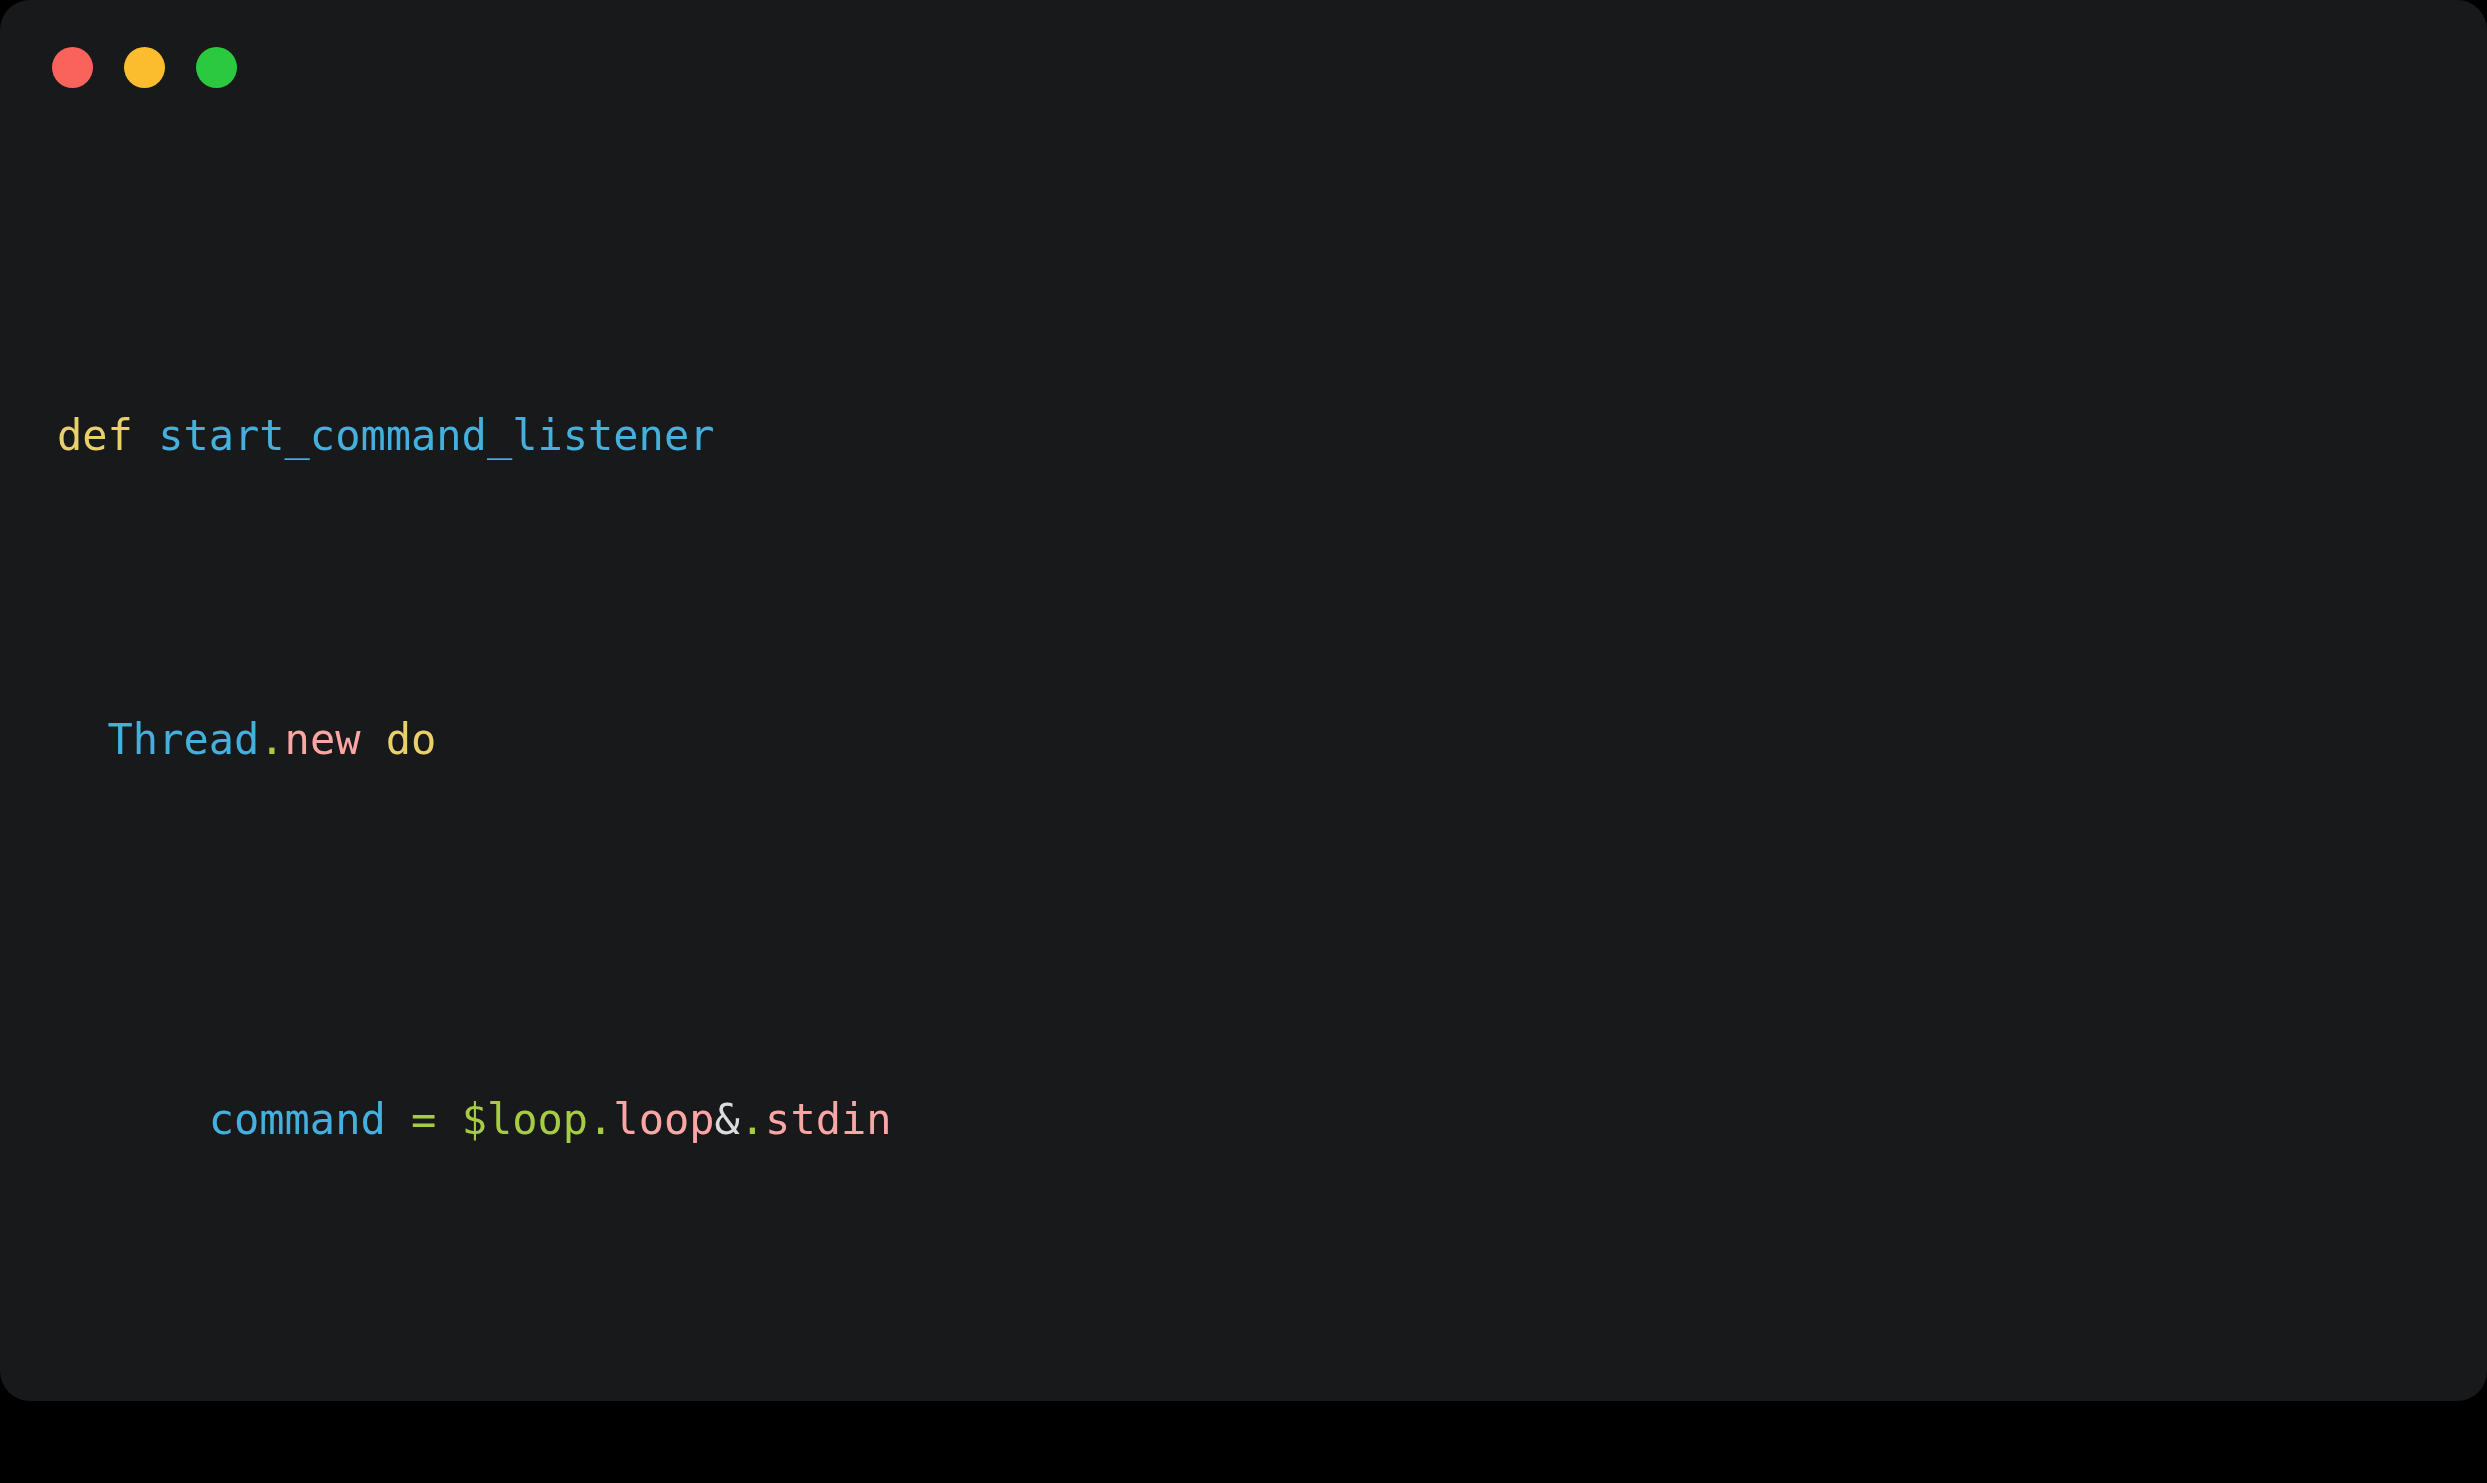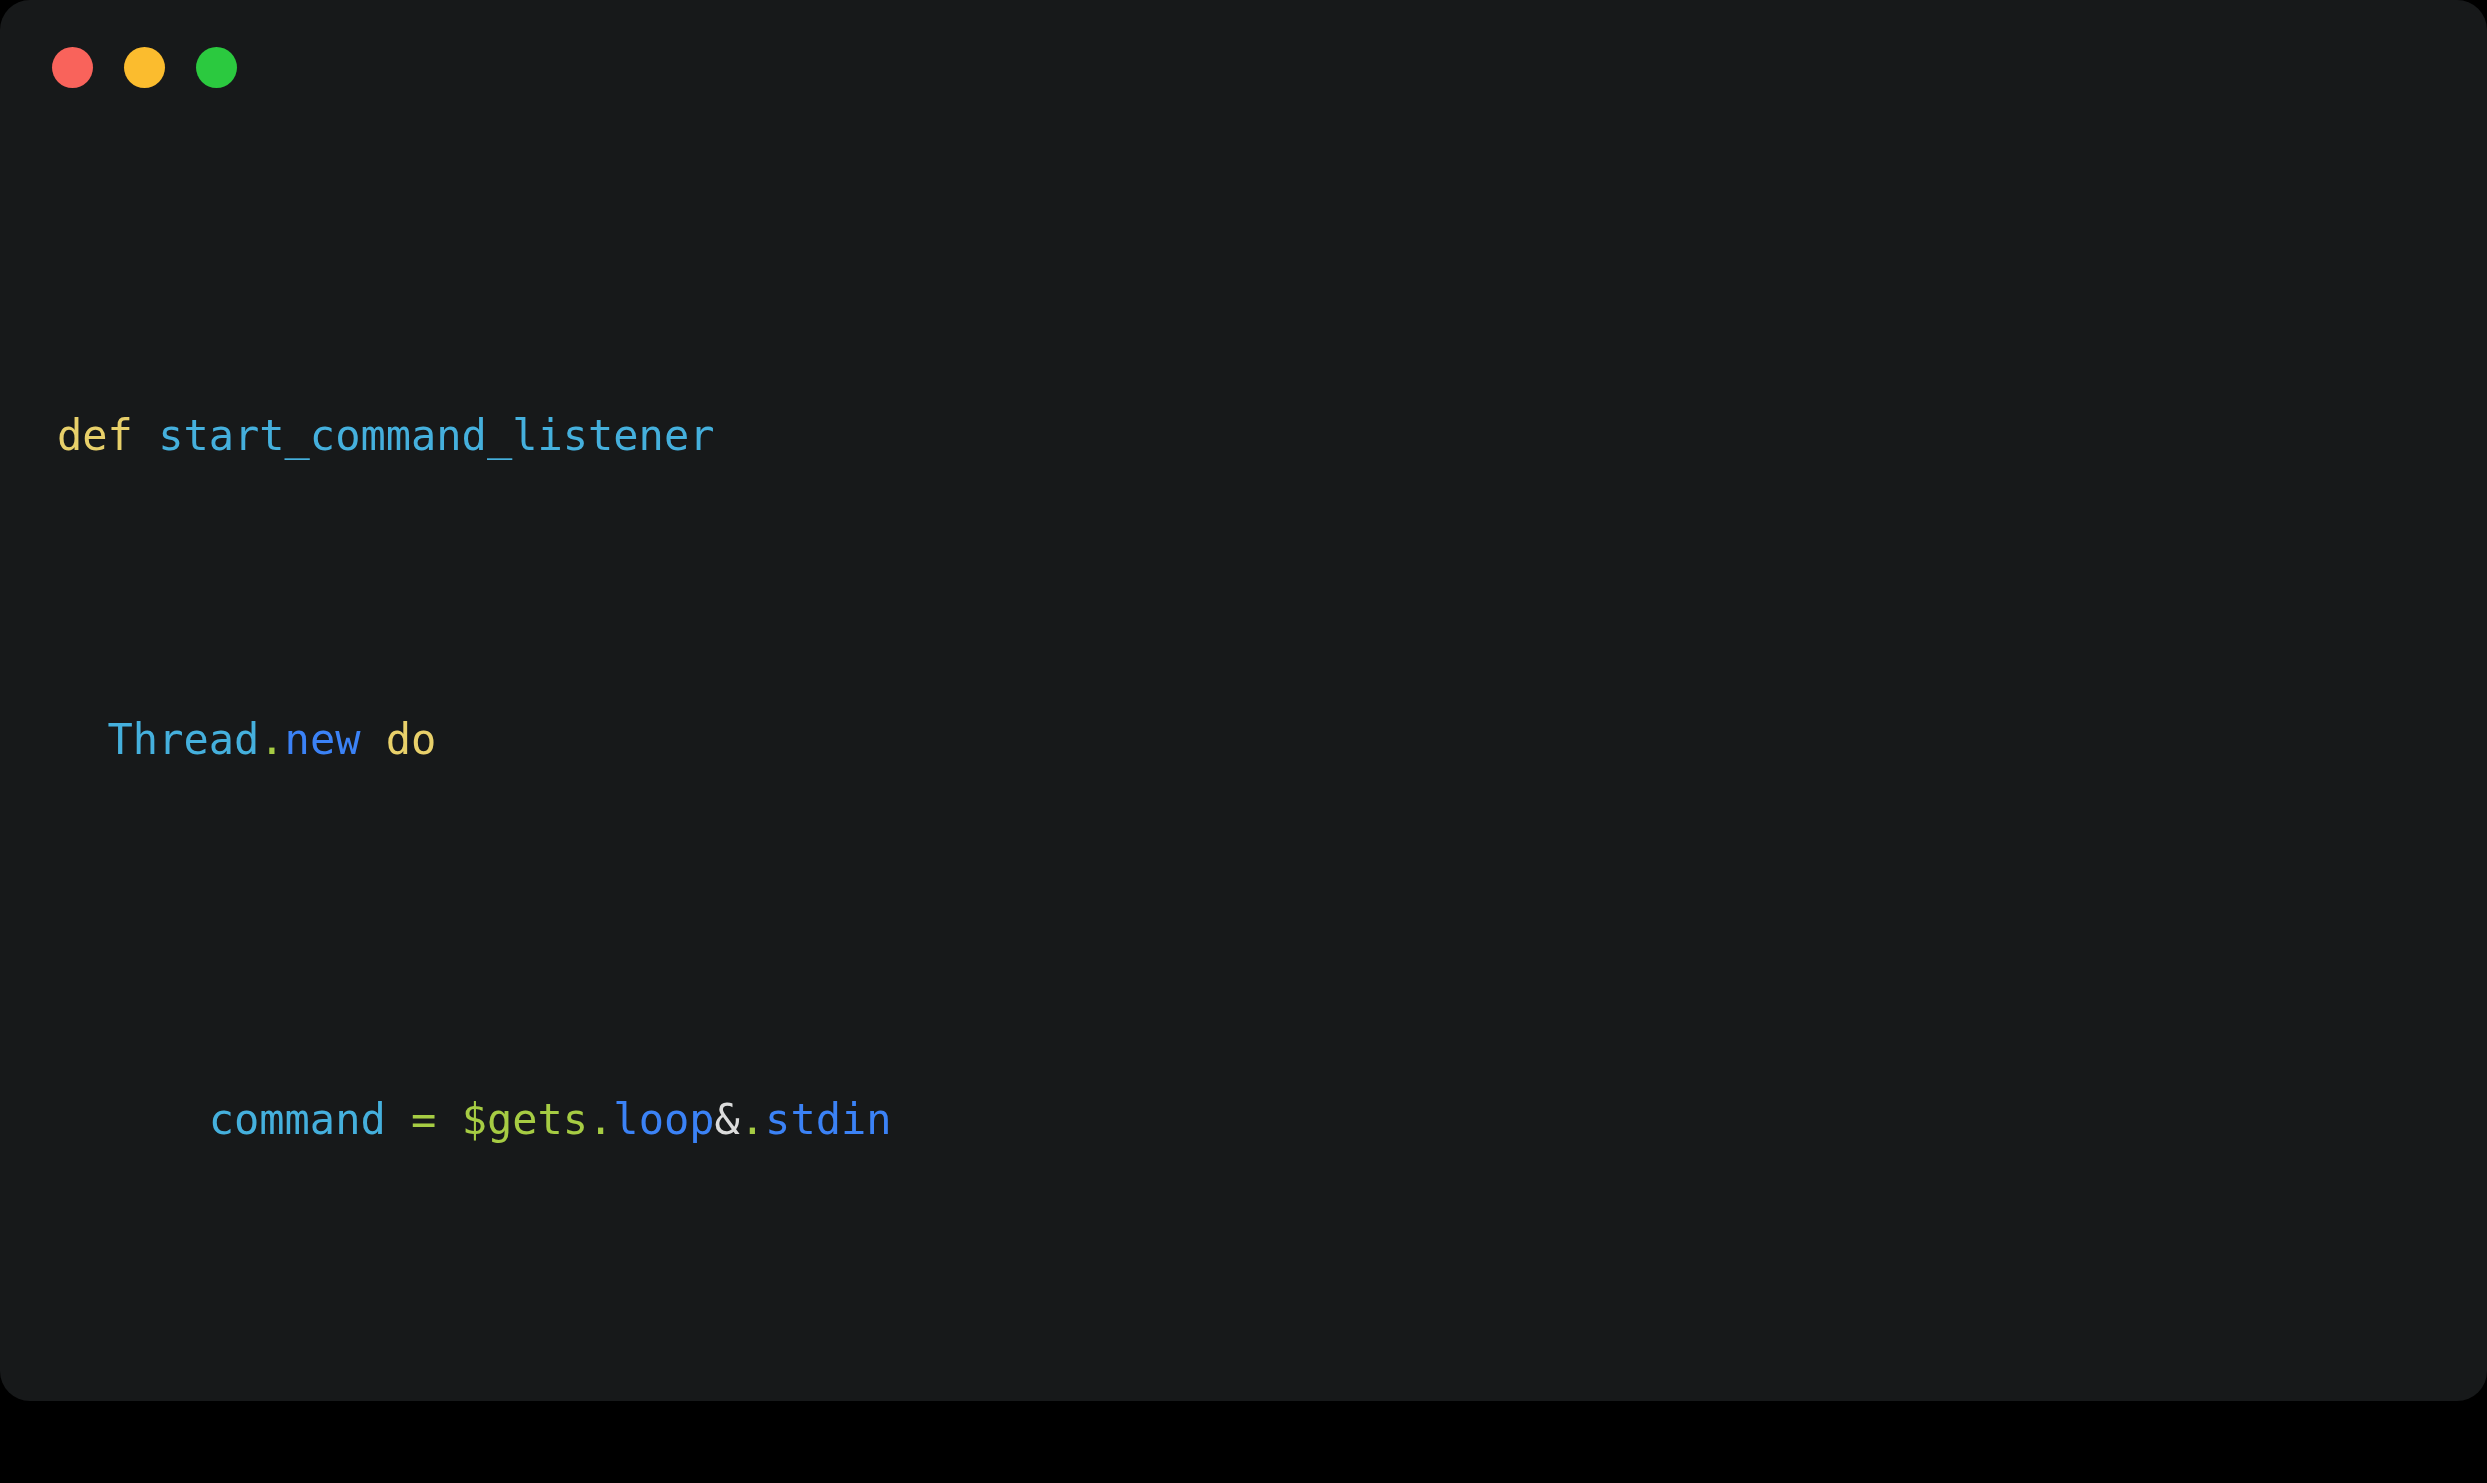--- a/index.html
+++ b/index.html
@@ -60,21 +60,21 @@
     word-break: break-word;
     letter-spacing: 0px;
     color: #e4e4e4;
   }
 
   .ln { display: block; min-height: 76px; }
 
   
   .kw   { color: #e8d06a; }   
   .id   { color: #45b0dd; }   
-  .mth  { color: #3b82f6; }   
+  .mth  { color: #fca5a5; }   
   .grn  { color: #a6cc43; }   
   .pun  { color: #dcdcdc; }   
 </style>
 </head>
 <body>
 
 <div id="window">
 
   <div id="titlebar">
     <span class="dot close"></span>
@@ -82,21 +82,21 @@
     <span class="dot maximize"></span>
   </div>
 
   <div id="code">
 
     <span class="ln"><span class="kw">def</span> <span class="id">start_command_listener</span></span>
 
     <span class="ln"><span>  </span><span class="id">Thread</span><span class="grn">.</span><span class="mth">new</span> <span class="kw">do</span></span>
 
 
-    <span class="ln"><span>      </span><span class="id">command</span> <span class="grn">=</span> <span class="grn">$gets</span><span class="grn">.</span><span class="mth">loop</span><span class="pun">&amp;</span><span class="grn">.</span><span class="mth">stdin</span></span>
+    <span class="ln"><span>      </span><span class="id">command</span> <span class="grn">=</span> <span class="grn">$loop</span><span class="grn">.</span><span class="mth">loop</span><span class="pun">&amp;</span><span class="grn">.</span><span class="mth">stdin</span></span>
 
     
 
     
 
     
 
     
 
     

